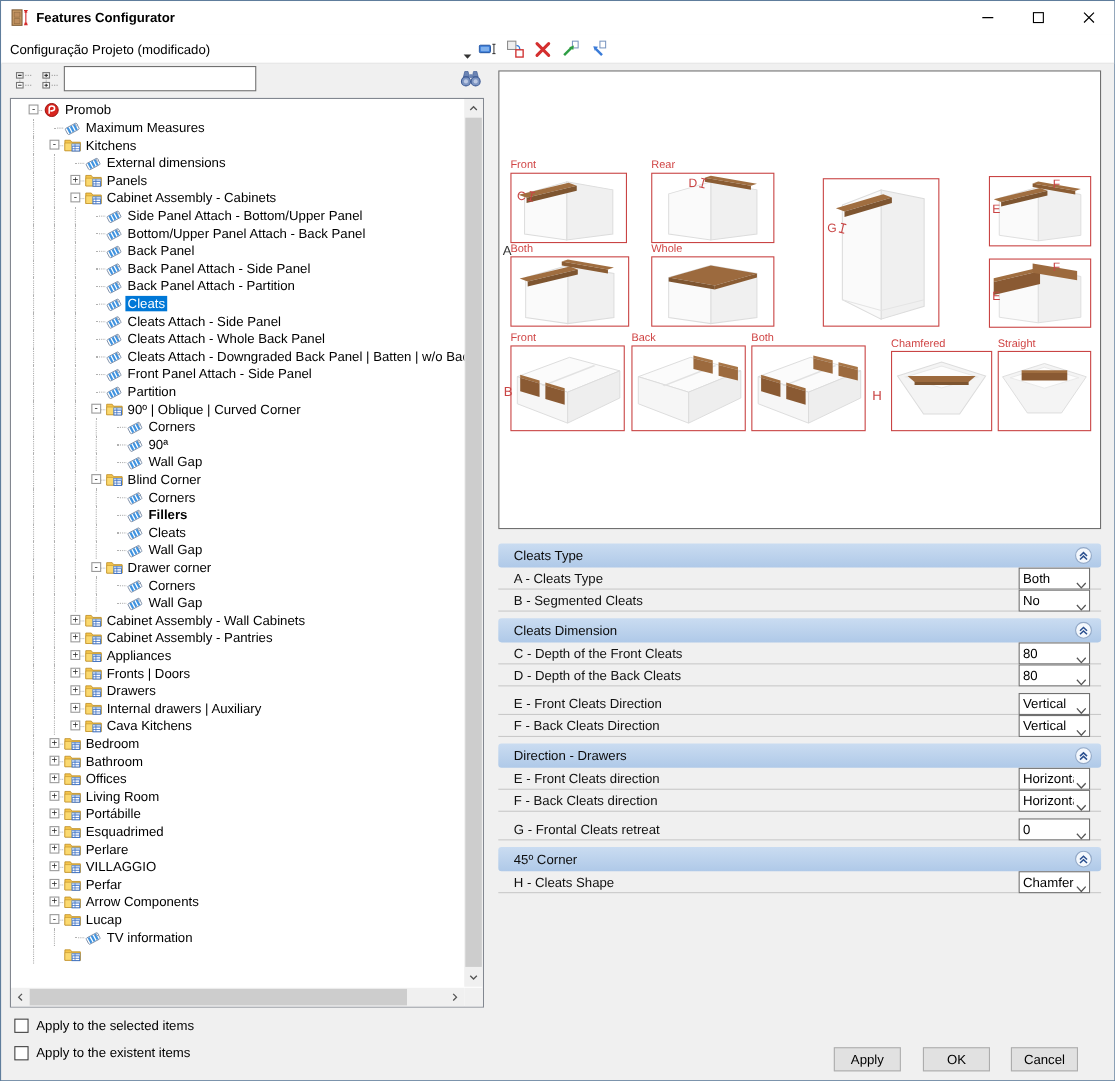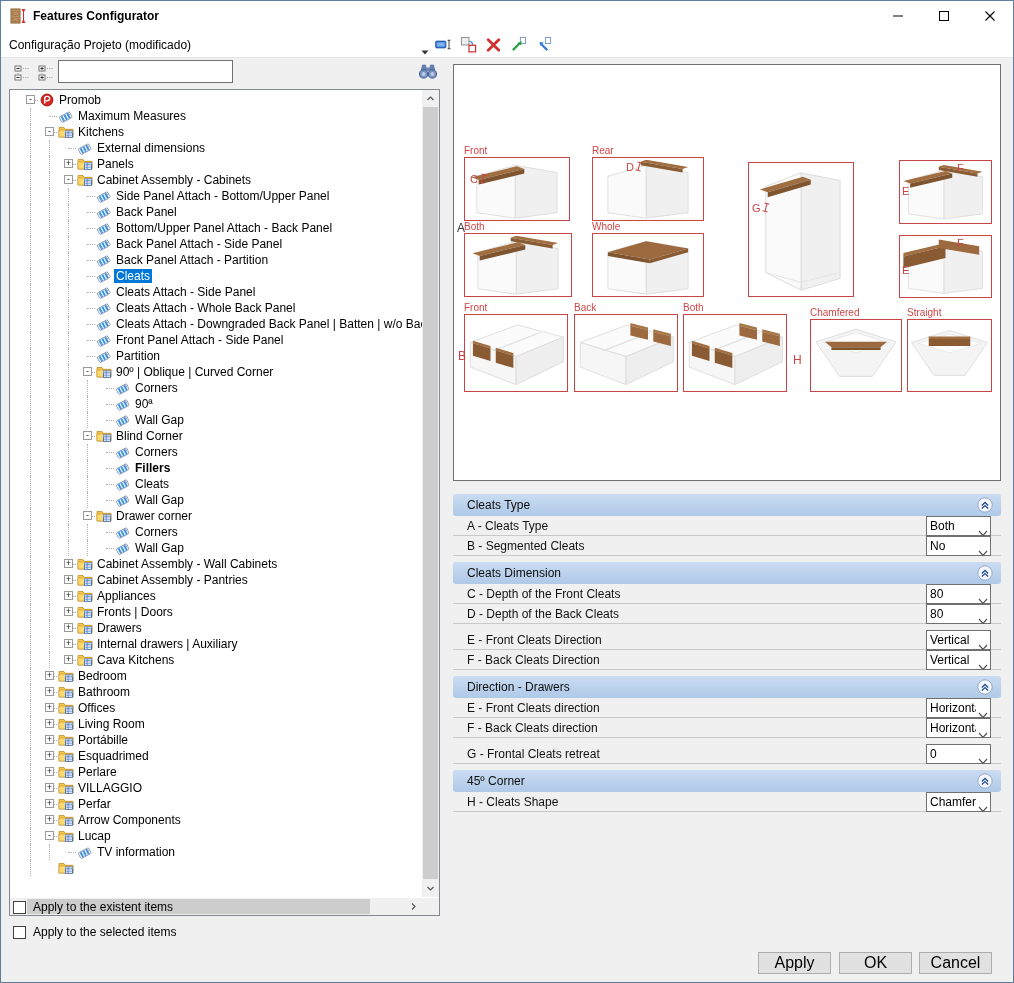--- a/index.html
+++ b/index.html
@@ -68,24 +68,24 @@
   .sec-collapse { position:absolute; right:8px; top:3px; width:16px; height:16px; }
   .sec-collapse svg { width:16px; height:16px; display:block; }
   .prop-row { position:relative; height:20px; border-bottom:1px solid #c9c9c9; }
   .prop-label { position:absolute; left:14px; top:3px; font-size:12px; color:#111; white-space:nowrap; }
   .dropdown { position:absolute; right:10px; top:0; width:65px; height:20px; background:#fff; border:1px solid #707070; }
   .dd-value { position:absolute; left:3px; top:2px; font-size:12px; color:#000; white-space:nowrap; overflow:hidden; max-width:46px; }
   .dd-chev { position:absolute; right:2px; top:6px; width:10px; height:7px; }
 
   
   .check-row { position:absolute; left:12px; height:16px; display:flex; align-items:center; gap:7px; }
-  .cr1 { top:923px; } .cr2 { top:898px; }
+  .cr1 { top:923px; } .cr2 { top:948px; }
   .cb-box { width:13px; height:13px; border:1px solid #404040; background:#fff; flex:0 0 auto; }
   .cb-label { font-size:12px; color:#000; white-space:nowrap; }
-  .btn { position:absolute; top:951px; width:73px; height:22px; background:#e1e1e1; border:1px solid #adadad; font-size:16px; color:#000; text-align:center; line-height:20px; }
+  .btn { position:absolute; top:951px; width:61px; height:22px; background:#e1e1e1; border:1px solid #adadad; font-size:12px; color:#000; text-align:center; line-height:20px; }
   .btn-apply { left:757px; } .btn-ok { left:838px; } .btn-cancel { left:918px; }
 </style>
 </head>
 <body>
 
 <div class="window">
 
   <div class="titlebar">
     <span class="app-icon">
       <svg viewBox="0 0 18 18">
@@ -305,39 +305,39 @@
             <svg viewBox="0 0 16 14">
               <g transform="rotate(-28 8 8)">
                 <rect x="1.8" y="4.8" width="11.6" height="6.4" rx="1" fill="#fff" stroke="#7d8ea6" stroke-width="0.8"></rect>
                 <rect x="3.4" y="5.2" width="2" height="5.6" fill="#3f93e0"></rect>
                 <rect x="6.6" y="5.2" width="2" height="5.6" fill="#3f93e0"></rect>
                 <rect x="9.8" y="5.2" width="2" height="5.6" fill="#3f93e0"></rect>
                 <circle cx="12.7" cy="6.6" r="1" fill="#fff" stroke="#7d8ea6" stroke-width="0.7"></circle>
               </g>
             </svg>
           </span>
-          <span class="t-label" style="left: 104px;">Back Panel</span>
+          <span class="t-label" style="left: 104px;">Bottom/Upper Panel Attach - Back Panel</span>
         </div>
         <div class="tree-row">
           <span class="guide-v" style="left: 20px;"></span>
           <span class="guide-v" style="left: 39px;"></span>
           <span class="guide-v" style="left: 58px;"></span>
           <span class="guide-h" style="left: 77px;"></span>
           <span class="t-icon" style="left: 86px;">
             <svg viewBox="0 0 16 14">
               <g transform="rotate(-28 8 8)">
                 <rect x="1.8" y="4.8" width="11.6" height="6.4" rx="1" fill="#fff" stroke="#7d8ea6" stroke-width="0.8"></rect>
                 <rect x="3.4" y="5.2" width="2" height="5.6" fill="#3f93e0"></rect>
                 <rect x="6.6" y="5.2" width="2" height="5.6" fill="#3f93e0"></rect>
                 <rect x="9.8" y="5.2" width="2" height="5.6" fill="#3f93e0"></rect>
                 <circle cx="12.7" cy="6.6" r="1" fill="#fff" stroke="#7d8ea6" stroke-width="0.7"></circle>
               </g>
             </svg>
           </span>
-          <span class="t-label" style="left: 104px;">Bottom/Upper Panel Attach - Back Panel</span>
+          <span class="t-label" style="left: 104px;">Back Panel</span>
         </div>
         <div class="tree-row">
           <span class="guide-v" style="left: 20px;"></span>
           <span class="guide-v" style="left: 39px;"></span>
           <span class="guide-v" style="left: 58px;"></span>
           <span class="guide-h" style="left: 77px;"></span>
           <span class="t-icon" style="left: 86px;">
             <svg viewBox="0 0 16 14">
               <g transform="rotate(-28 8 8)">
                 <rect x="1.8" y="4.8" width="11.6" height="6.4" rx="1" fill="#fff" stroke="#7d8ea6" stroke-width="0.8"></rect>

